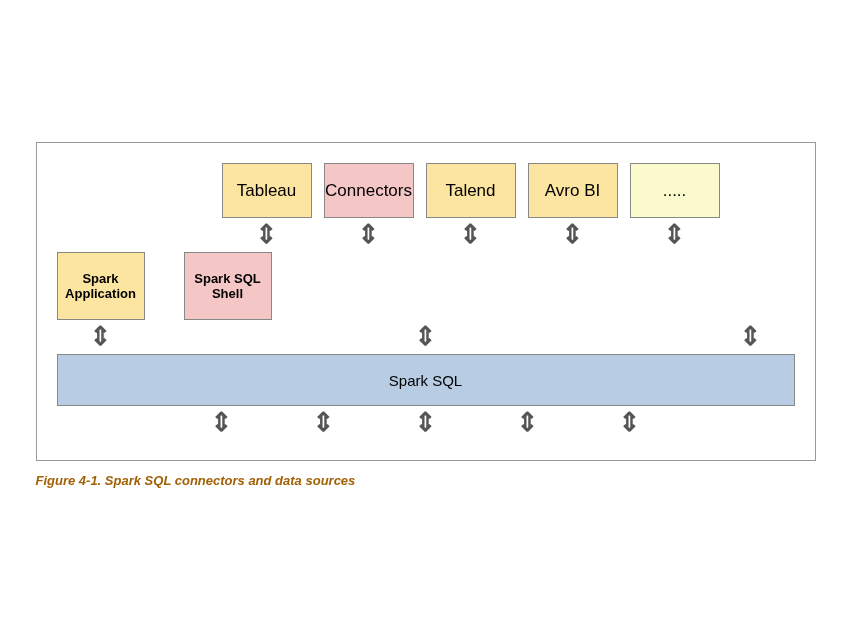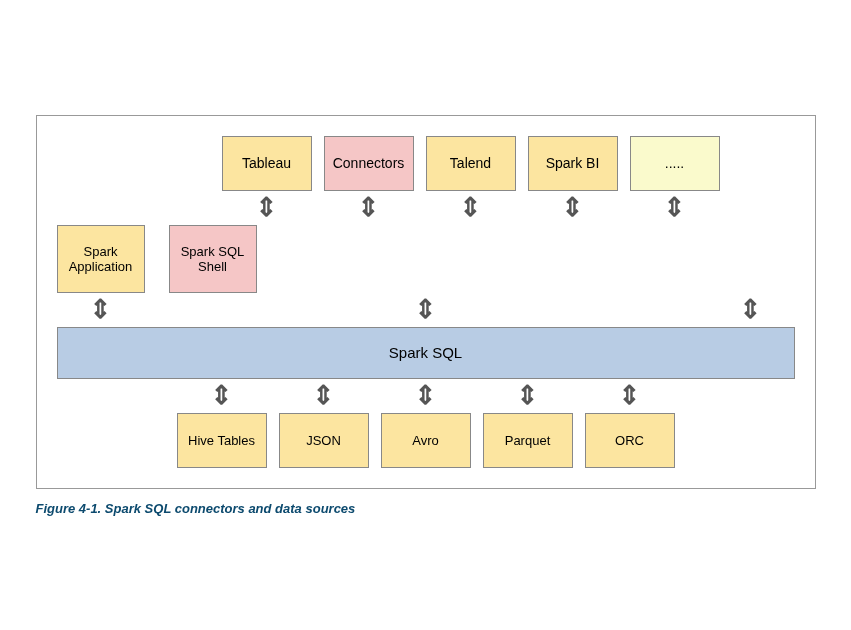--- a/index.html
+++ b/index.html
@@ -41,21 +41,21 @@
       padding-left: 90px;
     }
     .tool-box {
       width: 90px;
       height: 55px;
       border: 1.5px solid #888;
       display: flex;
       align-items: center;
       justify-content: center;
       text-align: center;
-      font-size: 14px;
+      font-size: 17px;
       font-family: Arial, sans-serif;
     }
     .tool-box.tableau   { background: #fce5a0; }
     .tool-box.snowflake { background: #f5c6c6; }
     .tool-box.talend    { background: #fce5a0; }
     .tool-box.powerbi   { background: #fce5a0; }
     .tool-box.dots      { background: #fafacc; }
 
     
     .arrows-top-row {
@@ -78,22 +78,23 @@
       color: #555;
       line-height: 1;
       font-weight: bold;
     }
 
     
     .middle-row {
       display: flex;
       flex-direction: row;
       align-items: center;
-      gap: 0;
+      gap: 15px;
       margin: 0;
+      font-weight: bold;
     }
     .spark-app-box {
       width: 88px;
       height: 68px;
       background: #fce5a0;
       border: 1.5px solid #888;
       display: flex;
       align-items: center;
       justify-content: center;
       text-align: center;
@@ -213,21 +214,21 @@
       text-align: center;
       font-size: 13px;
       font-family: Arial, sans-serif;
     }
 
     .caption {
       margin-top: 12px;
       font-size: 13px;
       font-family: Arial, sans-serif;
       font-style: italic;
-      color: #0c4a6e;
+      color: #a16207;
       text-align: left;
       width: 780px;
     }
     .caption span {
       font-weight: bold;
       font-style: italic;
     }
   </style>
 </head>
 <body>
@@ -239,21 +240,21 @@
       <div class="tool-box tableau">
         <span>Tableau</span>
       </div>
       <div class="tool-box snowflake">
         <span>Connectors</span>
       </div>
       <div class="tool-box talend">
         <span>Talend</span>
       </div>
       <div class="tool-box powerbi">
-        <span>Spark BI</span>
+        <span>Avro BI</span>
       </div>
       <div class="tool-box dots">
         <span>.....</span>
       </div>
     </div>
 
     <div class="arrows-top-row">
       <div class="arrow-col">
         <span class="arrow-ud">⇕</span>
       </div>
@@ -309,36 +310,19 @@
         <span class="arrow-ud">⇕</span>
       </div>
       <div class="arrow-bot-col">
         <span class="arrow-ud">⇕</span>
       </div>
       <div class="arrow-bot-col">
         <span class="arrow-ud">⇕</span>
       </div>
     </div>
 
-    <div class="bottom-sources-row">
-      <div class="source-box">
-        <span>Hive Tables</span>
-      </div>
-      <div class="source-box">
-        <span>JSON</span>
-      </div>
-      <div class="source-box">
-        <span>Avro</span>
-      </div>
-      <div class="source-box">
-        <span>Parquet</span>
-      </div>
-      <div class="source-box">
-        <span>ORC</span>
-      </div>
-    </div>
 
   </div>
 
   <div class="caption">
     <span>Figure 4-1.</span><span> Spark SQL connectors and data sources</span>
   </div>
 </div>
 
 </body></html>

